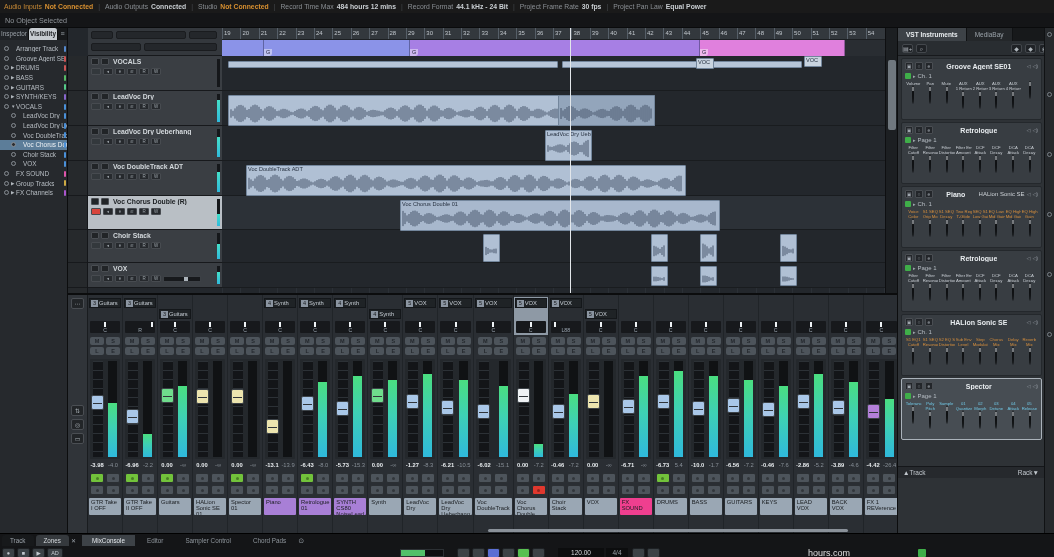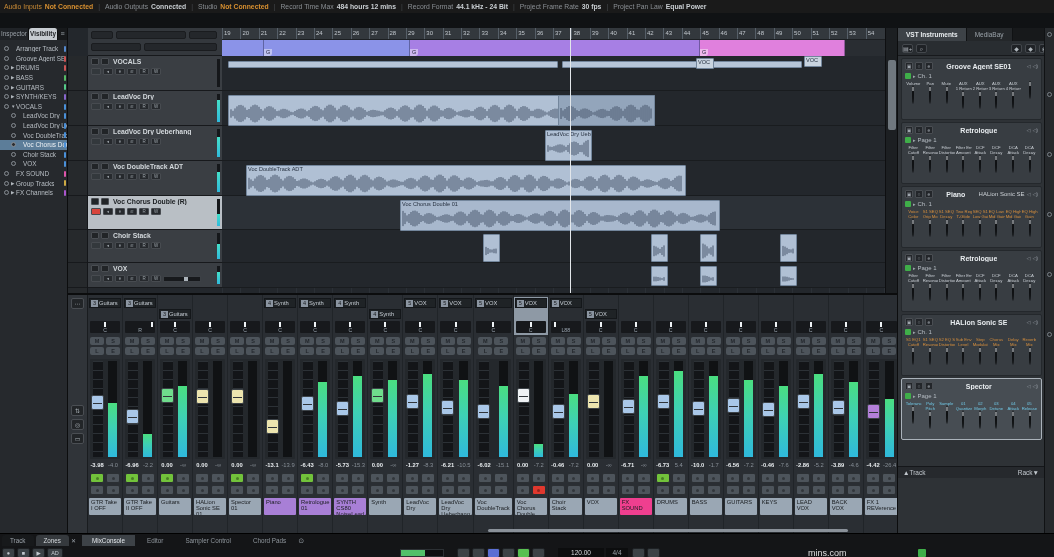--- a/index.html
+++ b/index.html
@@ -175,20 +175,23 @@
       <span class="tb-item">
         <span class="tb-l" style="color: rgb(138, 143, 148);">Project Frame Rate</span>
         <span class="tb-v" style="color: rgb(201, 206, 210);">30 fps</span>
       </span>
 
       <span class="tb-item">
         <span class="tb-l" style="color: rgb(138, 143, 148);">Project Pan Law</span>
         <span class="tb-v" style="color: rgb(201, 206, 210);">Equal Power</span>
       </span>
     </div>
+  <div id="infobar">
+    <span>No Object Selected</span>
+  </div>
 
   <div id="sidebar">
     <div class="sb-tabs">
       <div class="sb-tab">Inspector</div>
       <div class="sb-tab active">Visibility</div>
       <div class="sb-menu">≡</div>
     </div>
     <div class="sb-list">
 
         <div class="sb-item" style="padding-left: 4px;">
@@ -1902,18 +1905,18 @@
       <span class="tr-btn" style="left:457px;"></span>
       <span class="tr-btn" style="left:472px;"></span>
       <span class="tr-btn" style="left:487px;background:#5b6fd4;"></span>
       <span class="tr-btn" style="left:502px;"></span>
       <span class="tr-btn" style="left:517px;background:#58c050;"></span>
       <span class="tr-btn" style="left:532px;"></span>
       <span id="tempo-box">120.00</span>
       <span id="tsig-box">4/4</span>
       <span class="tr-btn" style="left:632px;"></span>
       <span class="tr-btn" style="left:647px;"></span>
-      <span id="watermark">mins.com</span>
+      <span id="watermark">hours.com</span>
       <span id="rec-dot"></span>
     </div>
   </div>
 
 </div>
 
 </body></html>

